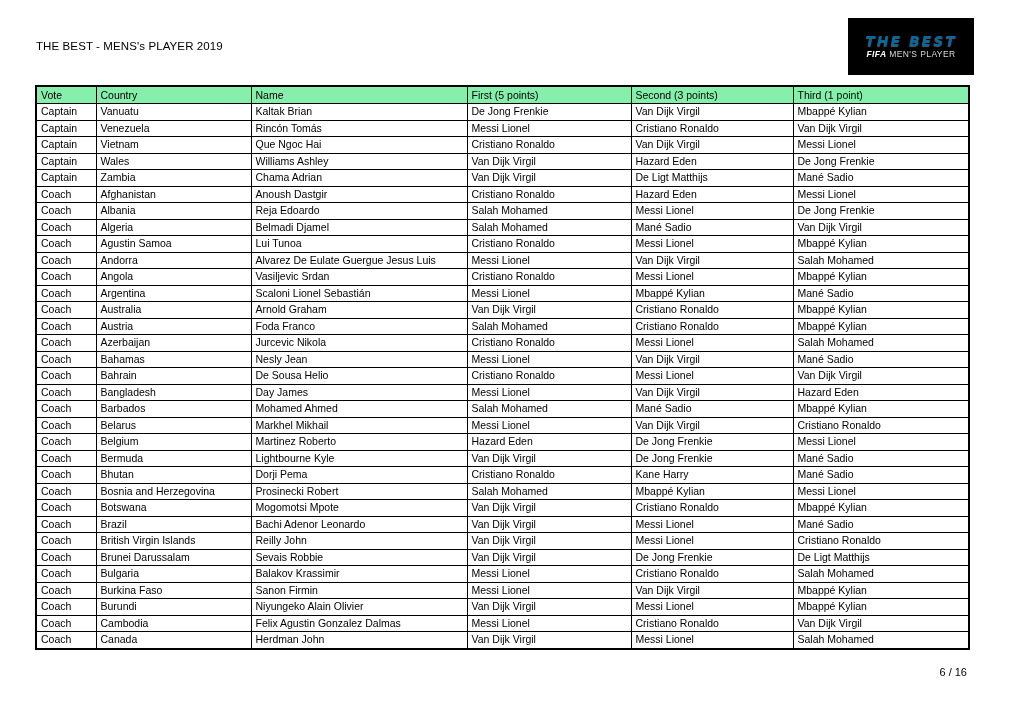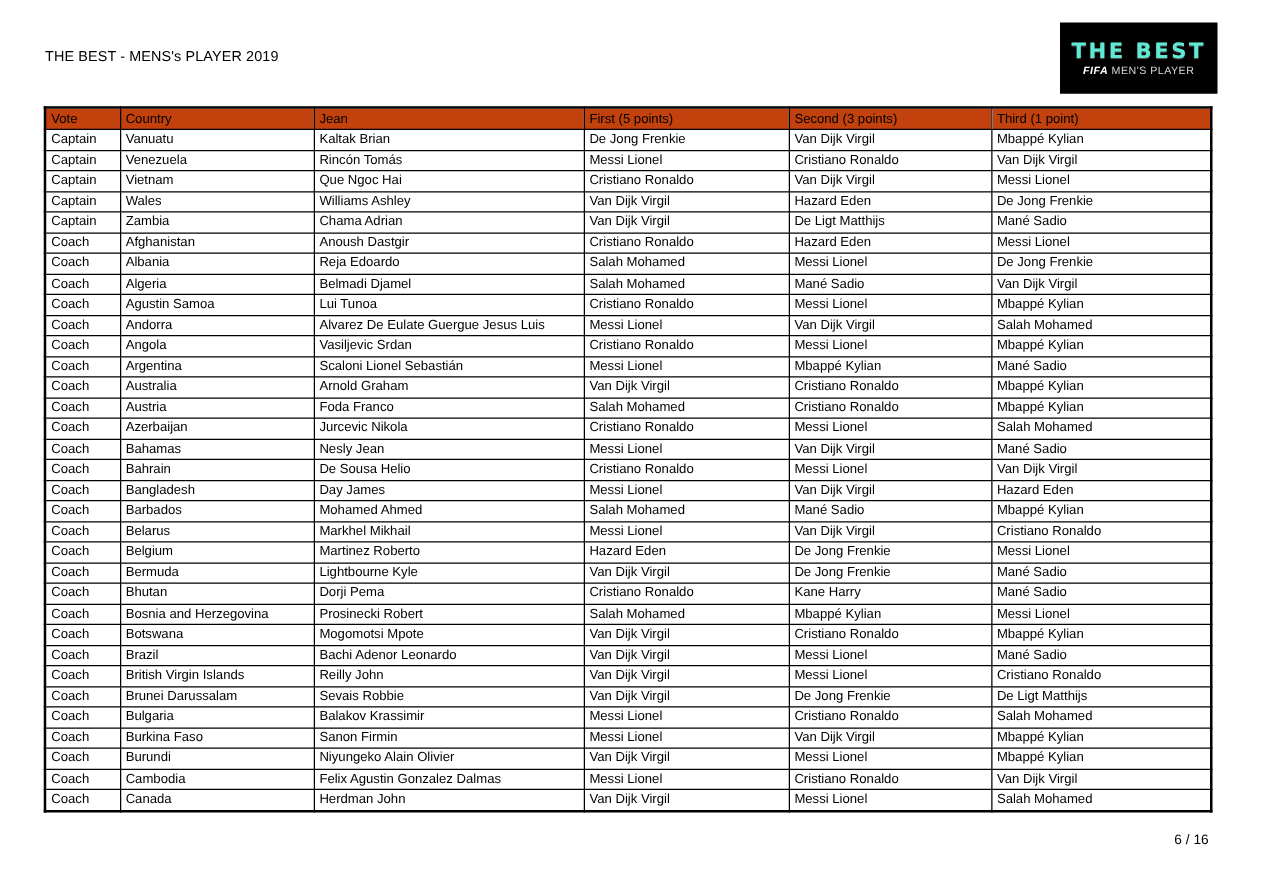--- a/index.html
+++ b/index.html
@@ -33,27 +33,28 @@
     height: 57px;
     background: #000000;
     display: flex;
     flex-direction: column;
     align-items: center;
     justify-content: center;
     gap: 2px;
   }
   .logo-wordmark {
     font-family: "DejaVu Sans", sans-serif;
-    font-size: 17px;
+    font-size: 14px;
     font-weight: bold;
     letter-spacing: 2px;
-    color: #5eead4;
+    color: #0369a1;
     text-shadow: 0 1px 1px #5a5a5a;
     line-height: 1;
     white-space: nowrap;
+    font-style: italic;
   }
   .logo-subtitle {
     font-size: 8.5px;
     letter-spacing: 0.4px;
     color: #d9d9d9;
     line-height: 1;
     white-space: nowrap;
   }
   .logo-subtitle .fifa-bold {
     font-weight: bold;
@@ -76,21 +77,21 @@
     font-size: 10.5px;
     font-weight: normal;
     text-align: left;
     padding: 0 2px 0 4px;
     height: 15.5px;
     line-height: 15.5px;
     white-space: nowrap;
     overflow: hidden;
   }
   .votes-table thead th {
-    background: #c2410c;
+    background: #86efac;
     height: 16px;
     line-height: 16px;
   }
 
   .page-number {
     position: absolute;
     right: 42px;
     top: 666px;
     font-size: 11px;
     color: #000000;
@@ -113,21 +114,21 @@
       <col style="width: 155px;">
       <col style="width: 216px;">
       <col style="width: 164px;">
       <col style="width: 162px;">
       <col style="width: 176px;">
     </colgroup>
   <thead>
     <tr>
         <th>Vote</th>
         <th>Country</th>
-        <th>Jean</th>
+        <th>Name</th>
         <th>First (5 points)</th>
         <th>Second (3 points)</th>
         <th>Third (1 point)</th>
       </tr>
   </thead>
   <tbody>
       <tr>
         <td>Captain</td>
         <td>Vanuatu</td>
         <td>Kaltak Brian</td>

